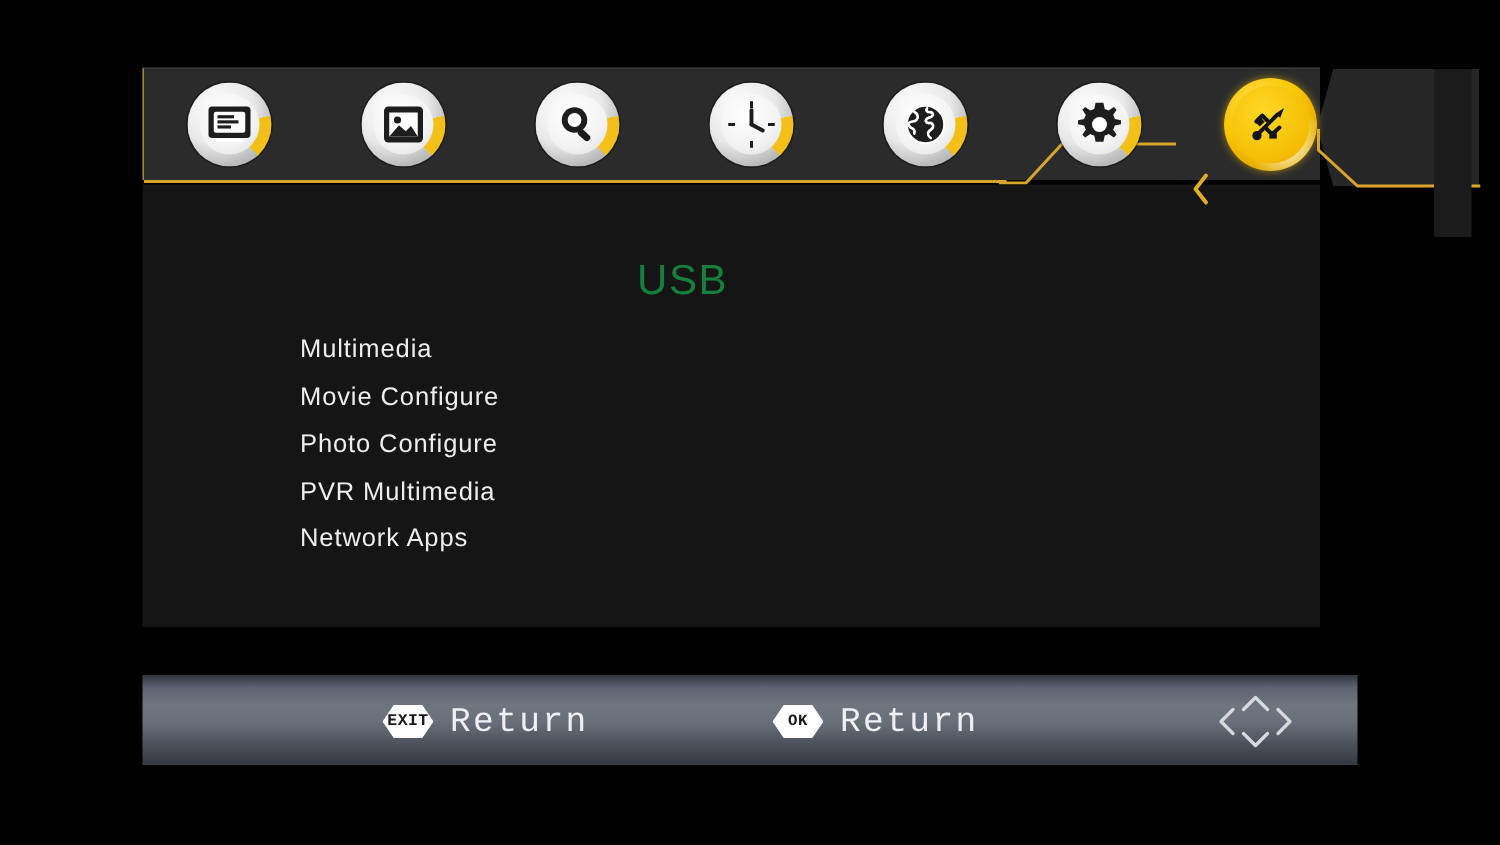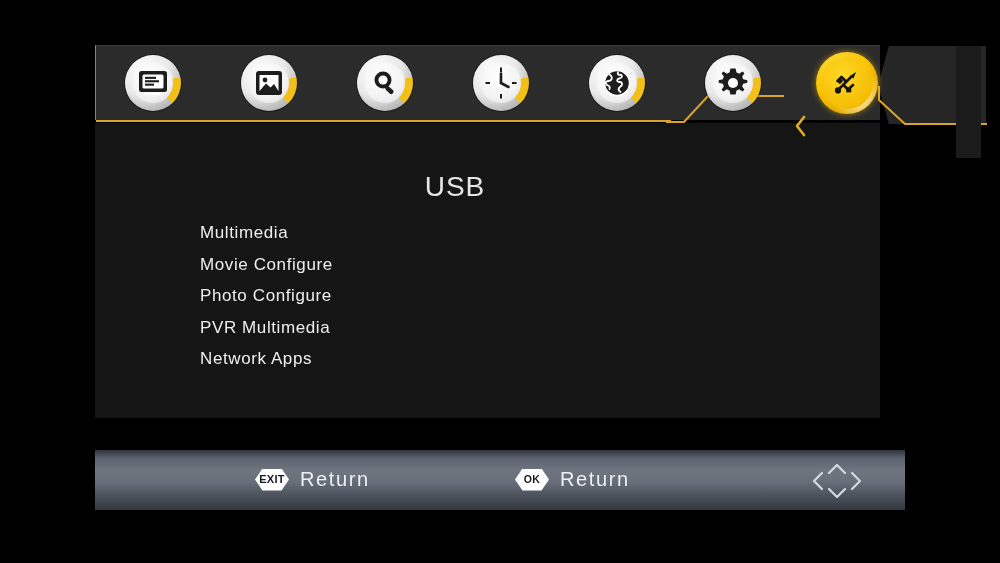--- a/index.html
+++ b/index.html
@@ -169,21 +169,21 @@
     width: 785px;
     height: 295px;
     background: #151515;
   }
   #page-title {
     position: absolute;
     left: 0;
     top: 48px;
     width: 720px;
     text-align: center;
-    color: #e5e5e5;
+    color: #15803d;
     font-size: 28px;
     letter-spacing: 1px;
   }
   #menu-list {
     position: absolute;
     left: 105px;
     top: 94px;
   }
   .menu-item {
     color: #eeeeee;
@@ -207,20 +207,21 @@
       #686e79 54%,
       #4a5059 78%,
       #343840 100%);
   }
   .hint {
     position: absolute;
     top: 18px;
     display: flex;
     align-items: center;
     gap: 11px;
+    font-family: Liberation Mono, monospace;
   }
   #hint-return { left: 160px; }
   #hint-confirm { left: 420px; }
 
   .key-hex {
     position: relative;
     width: 34px;
     height: 22px;
     background: #ffffff;
     clip-path: polygon(22% 0%, 78% 0%, 100% 50%, 78% 100%, 22% 100%, 0% 50%);
@@ -231,21 +232,21 @@
   .key-hex span {
     color: #16181c;
     font-size: 11px;
     font-weight: bold;
     letter-spacing: 0.3px;
     line-height: 1;
   }
   .key-hex.small span { font-size: 10.5px; }
   .hint-label {
     color: #eef0f3;
-    font-size: 20px;
+    font-size: 23px;
     letter-spacing: 1.6px;
   }
 
   #dpad {
     position: absolute;
     left: 712px;
     top: 10px;
     width: 60px;
     height: 42px;
   }

